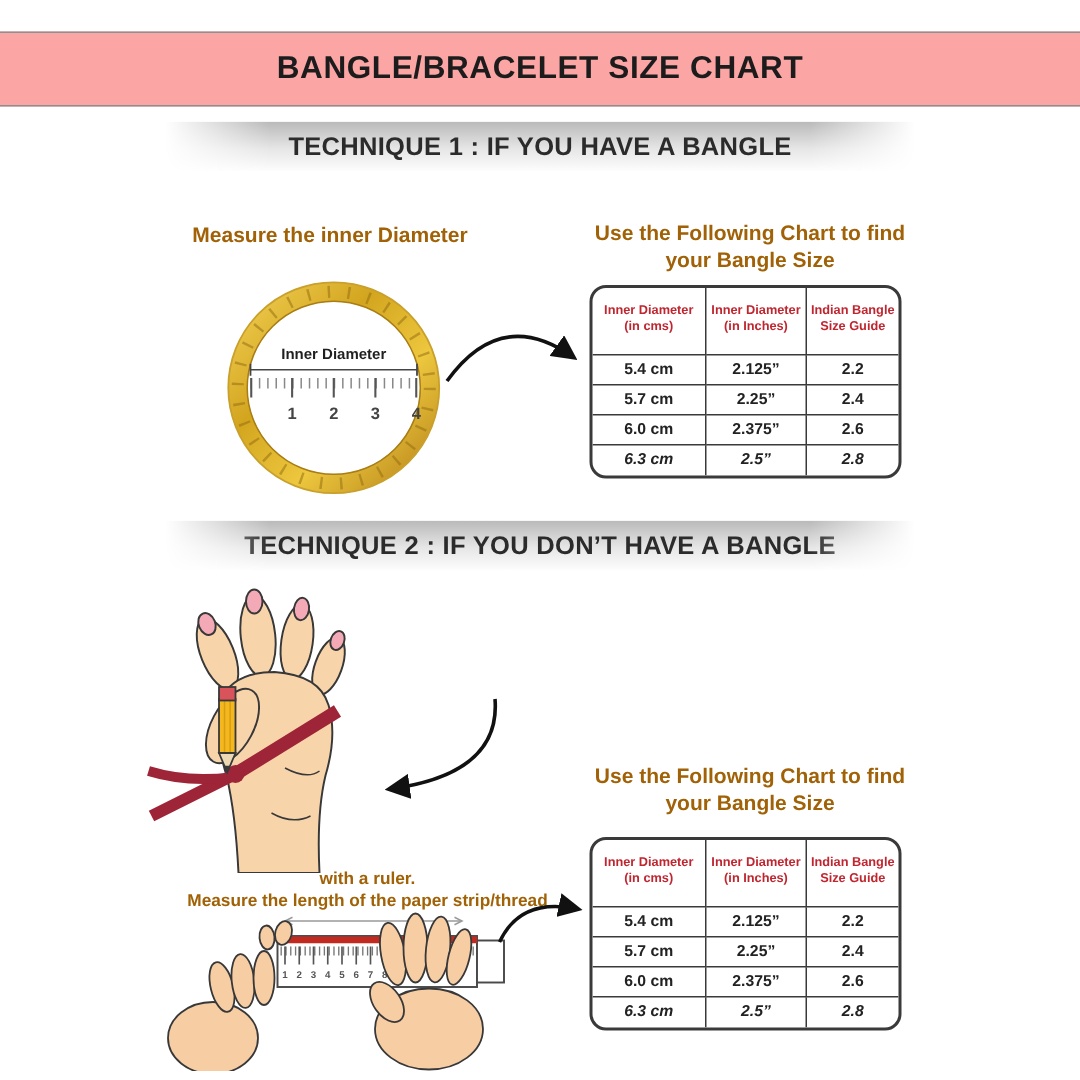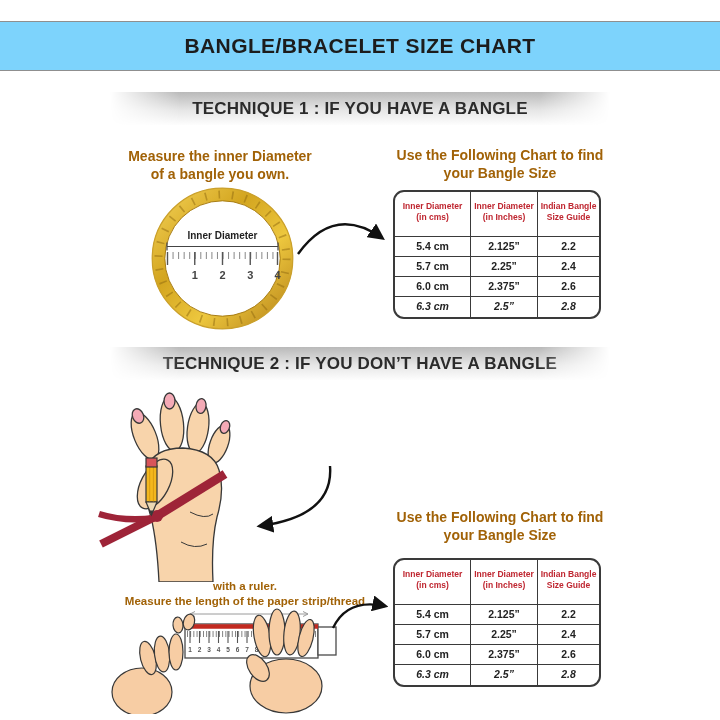--- a/index.html
+++ b/index.html
@@ -1,21 +1,21 @@
 <!DOCTYPE html>
 <html><head>
 <meta charset="utf-8">
 <style>
   html,body{margin:0;padding:0;background:#ffffff;}
   body{width:720px;height:720px;position:relative;overflow:hidden;
        font-family:"Liberation Sans",sans-serif;color:#262626;}
   .abs{position:absolute;}
 
   
-  .banner{left:0;top:21px;width:720px;height:48px;background:#7dd3fc;
+  .banner{left:0;top:21px;width:720px;height:48px;background:#fca5a5;
           border-top:1px solid #8f8f8f;border-bottom:1px solid #8f8f8f;
           display:flex;align-items:center;justify-content:center;}
   .banner-title{font-size:21px;font-weight:800;letter-spacing:.4px;color:#1c1c1c;}
 
   
   .tech-band{left:110px;width:500px;height:33px;text-align:center;line-height:33px;
      font-size:17px;font-weight:700;color:#2b2b2b;letter-spacing:.2px;
      background:linear-gradient(to bottom,#b9b9b9 0%,#e6e6e6 55%,#fdfdfd 100%);
      -webkit-mask-image:linear-gradient(to right,transparent,#000 14%,#000 86%,transparent);
      mask-image:linear-gradient(to right,transparent,#000 14%,#000 86%,transparent);}
@@ -40,27 +40,26 @@
 </style>
 </head>
 <body>
 
 <div class="abs" style="left:0;top:0;width:720px;height:720px;">
 
   <header class="abs banner">
     <div class="banner-title">BANGLE/BRACELET SIZE CHART</div>
   </header>
 
-  <section class="abs tech-band" style="top:92px;text-align:center;">
+  <section class="abs tech-band" style="top:81px;text-align:center;">
     <span>TECHNIQUE 1 : IF YOU HAVE A BANGLE</span>
   </section>
 
   <div class="abs txt t14" style="left:100px;top:147px;width:240px;">
     <div>Measure the inner Diameter</div>
-    <div>of a bangle you own.</div>
   </div>
 
   <div class="abs txt t14" style="left:380px;top:146px;width:240px;">
     <div>Use the Following Chart to find</div>
     <div>your Bangle Size</div>
   </div>
 
   <svg class="abs" style="left:150px;top:186px;" width="145" height="145" viewBox="0 0 145 145">
     <defs>
       <linearGradient id="gold" x1="0" y1="0" x2="1" y2="1">

